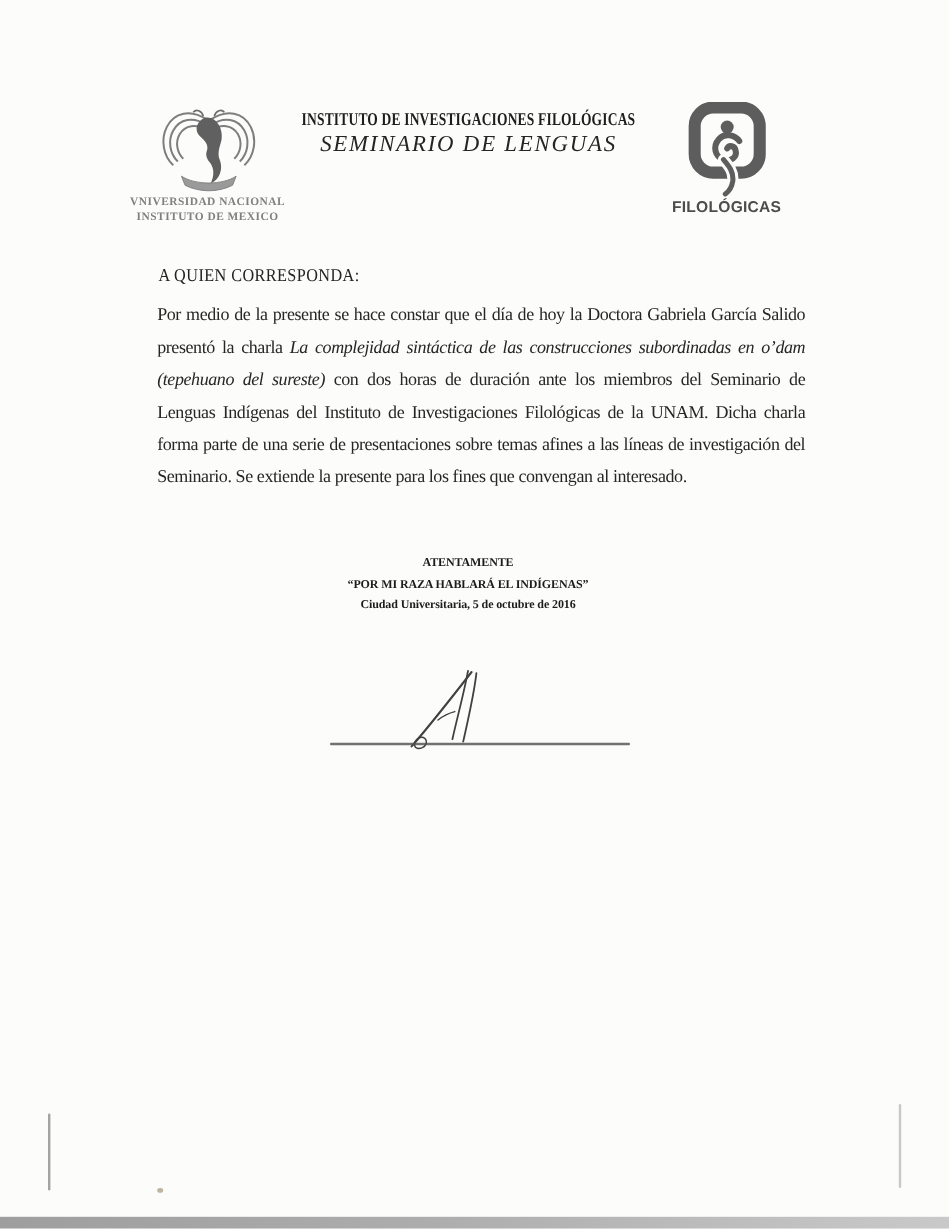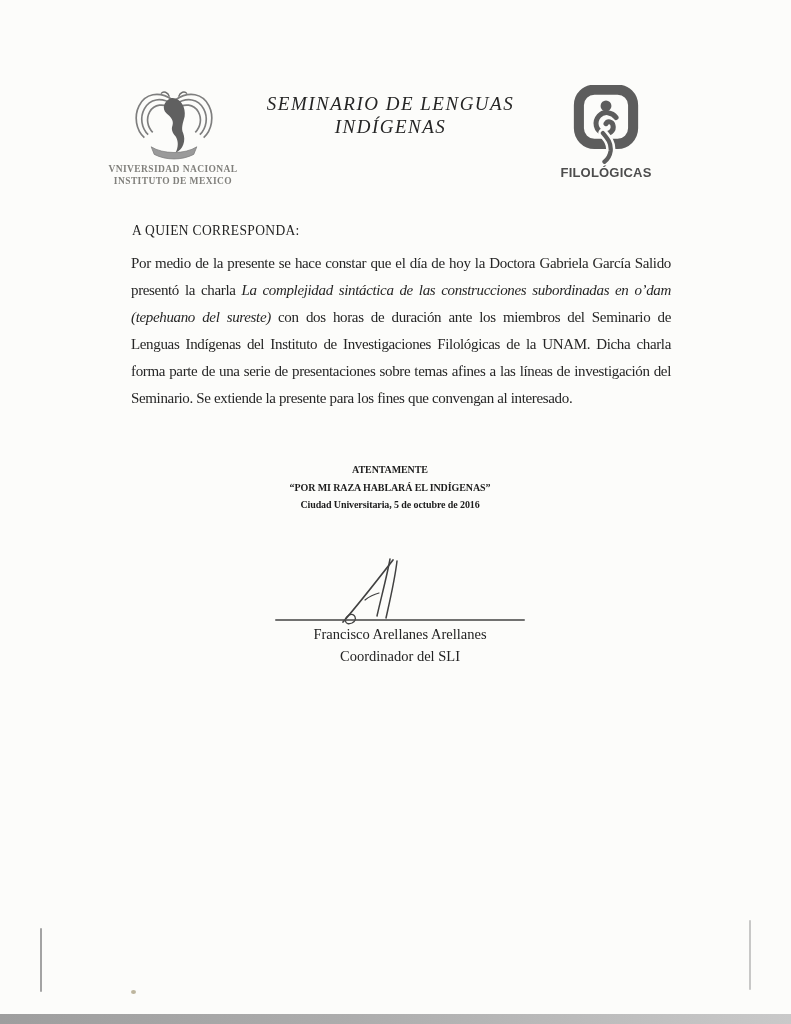--- a/index.html
+++ b/index.html
@@ -13,21 +13,21 @@
   .crest-svg { position:absolute; left:128px; top:86px; }
   .crest-motto {
     position:absolute; left:98px; top:163px; width:150px; text-align:center;
     font-size:9.5px; font-weight:bold; line-height:12px; color:#81807c;
     letter-spacing:.4px;
   }
   .center-titles { position:absolute; left:168px; top:92px; width:445px; text-align:center; }
   .institute-line { font-size:15px; font-weight:bold; line-height:17px; color:#1d1d1d; white-space:nowrap; }
   .institute-line .squeeze { display:inline-block; transform:scaleX(.75); transform-origin:center; letter-spacing:.2px; }
   .seminar-line { font-size:19px; font-weight:normal; font-style:italic; letter-spacing:1.5px; line-height:23px; color:#252525; }
-  .logo-block { position:absolute; left:560px; top:85px; width:92px; text-align:center; }
+  .logo-block { position:absolute; left:560px; top:85px; width:92px; }
   .logo-svg { display:block; margin:0 auto; }
   .logo-wordmark {
     font-family:"Liberation Sans", sans-serif; font-size:13px; font-weight:bold;
     color:#4d4d4d; letter-spacing:.2px; margin-top:1px; white-space:nowrap;
   }
   
   .salutation { position:absolute; left:132px; top:222px; font-size:15px; white-space:nowrap; }
   .salutation .squeeze { display:inline-block; transform:scaleX(.9); transform-origin:left; letter-spacing:.4px; }
   .body-par {
     position:absolute; left:131px; top:250px; width:540px;
@@ -75,22 +75,24 @@
       </g>
       <path d="M56 16 C46 20 44 30 50 36 C56 41 60 46 58 52 C56 57 58 62 62 66 C66 72 66 80 62 88 C72 84 76 72 72 62 C69 55 72 48 74 40 C76 28 68 14 56 16 Z" fill="#606060"></path>
       <path d="M30 80 C45 90 75 90 90 80 L86 90 C70 98 50 98 34 90 Z" fill="#9a9a9a" stroke="#7d7d7d" stroke-width="1"></path>
     </svg>
     <div class="crest-motto">
       <div>VNIVERSIDAD NACIONAL</div>
       <div>INSTITUTO DE MEXICO</div>
     </div>
 
     <div class="center-titles">
+      <div class="institute-line">
+        <span class="squeeze">INSTITUTO DE INVESTIGACIONES FILOLÓGICAS</span>
+      </div>
       <div class="seminar-line">SEMINARIO DE LENGUAS</div>
-      <div class="seminar-line">INDÍGENAS</div>
     </div>
 
     <div class="logo-block">
       <svg class="logo-svg" width="70" height="79" viewBox="0 0 90 102" aria-hidden="true">
         <rect x="10" y="6" width="70" height="70" rx="20" fill="#fcfcfa" stroke="#5d5d5d" stroke-width="13"></rect>
         <circle cx="45" cy="27" r="7" fill="#5d5d5d"></circle>
         <path d="M58 42 C53 35 42 33 36 40 C29 48 32 59 41 62 C49 65 56 59 54 52 C53 47 47 46 45 50" fill="none" stroke="#5d5d5d" stroke-width="6.5" stroke-linecap="round"></path>
         <path d="M41 62 C47 69 52 75 51 85 C50 92 47 96 43 99" fill="none" stroke="#fcfcfa" stroke-width="12" stroke-linecap="round"></path>
         <path d="M41 62 C47 69 52 75 51 85 C50 92 47 96 43 99" fill="none" stroke="#5d5d5d" stroke-width="5.5" stroke-linecap="round"></path>
       </svg>
@@ -113,23 +115,19 @@
   <svg class="signature-svg" width="76" height="72" viewBox="0 0 76 72" aria-hidden="true">
     <g fill="none" stroke="#414141" stroke-linecap="round">
       <path d="M7 68 C21 52 43 24 57 6" stroke-width="1.7"></path>
       <path d="M41 62 C45 44 51 22 54 5" stroke-width="1.5"></path>
       <path d="M50 64 C54 46 59 25 61 7" stroke-width="1.5"></path>
       <path d="M13 61 C7 65 9 72 16 69 C22 66 19 58 13 61" stroke-width="1.3"></path>
       <path d="M29 46 C34 42 39 40 43 39" stroke-width="1.2"></path>
     </g>
   </svg>
   <div class="sig-line"></div>
-  <div class="sig-text">
-    <div>Francisco Arellanes Arellanes</div>
-    <div>Coordinador del SLI</div>
-  </div>
 
   <div class="edge-line-left"></div>
   <div class="edge-line-right"></div>
   <div class="speck"></div>
   <div class="bottom-band"></div>
 
 </div>
 
 </body></html>

